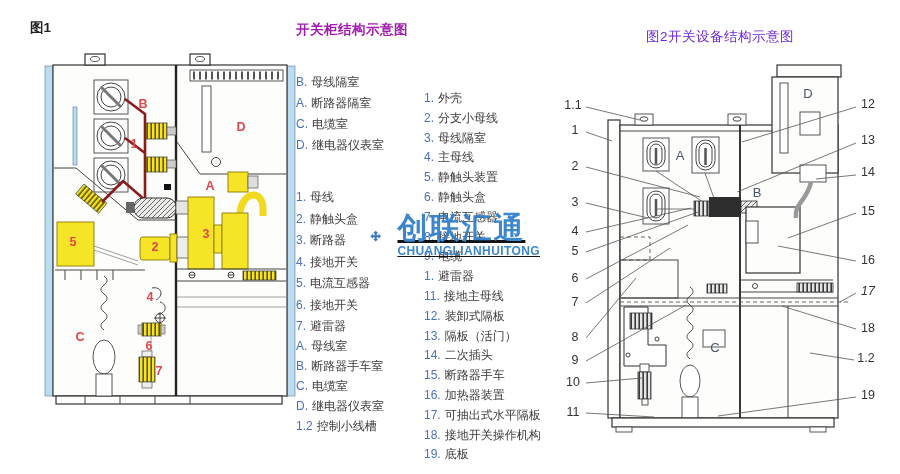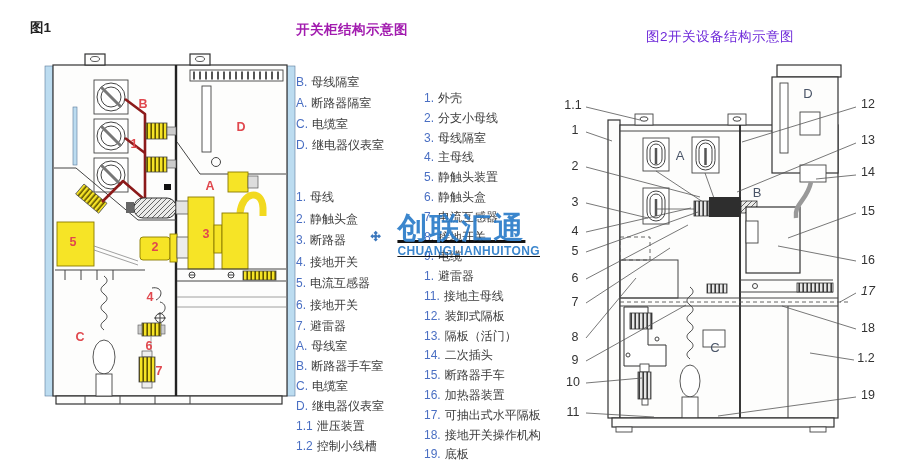--- a/index.html
+++ b/index.html
@@ -232,21 +232,20 @@
     <li><span class="k">4.</span><span class="t">接地开关</span></li>
     <li><span class="k">5.</span><span class="t">电流互感器</span></li>
     <li><span class="k">6.</span><span class="t">接地开关</span></li>
     <li><span class="k">7.</span><span class="t">避雷器</span></li>
   </ul>
 <ul id="lg-f2c" class="abs legend">
     <li><span class="k">A.</span><span class="t">母线室</span></li>
     <li><span class="k">B.</span><span class="t">断路器手车室</span></li>
     <li><span class="k">C.</span><span class="t">电缆室</span></li>
     <li><span class="k">D.</span><span class="t">继电器仪表室</span></li>
-    <li><span class="k">1.1</span><span class="t">泄压装置</span></li>
     <li><span class="k">1.2</span><span class="t">控制小线槽</span></li>
   </ul>
 <ul id="lg-f2p" class="abs legend">
     <li><span class="k">1.</span><span class="t">外壳</span></li>
     <li><span class="k">2.</span><span class="t">分支小母线</span></li>
     <li><span class="k">3.</span><span class="t">母线隔室</span></li>
     <li><span class="k">4.</span><span class="t">主母线</span></li>
     <li><span class="k">5.</span><span class="t">静触头装置</span></li>
     <li><span class="k">6.</span><span class="t">静触头盒</span></li>
     <li><span class="k">7.</span><span class="t">电流互感器</span></li>

